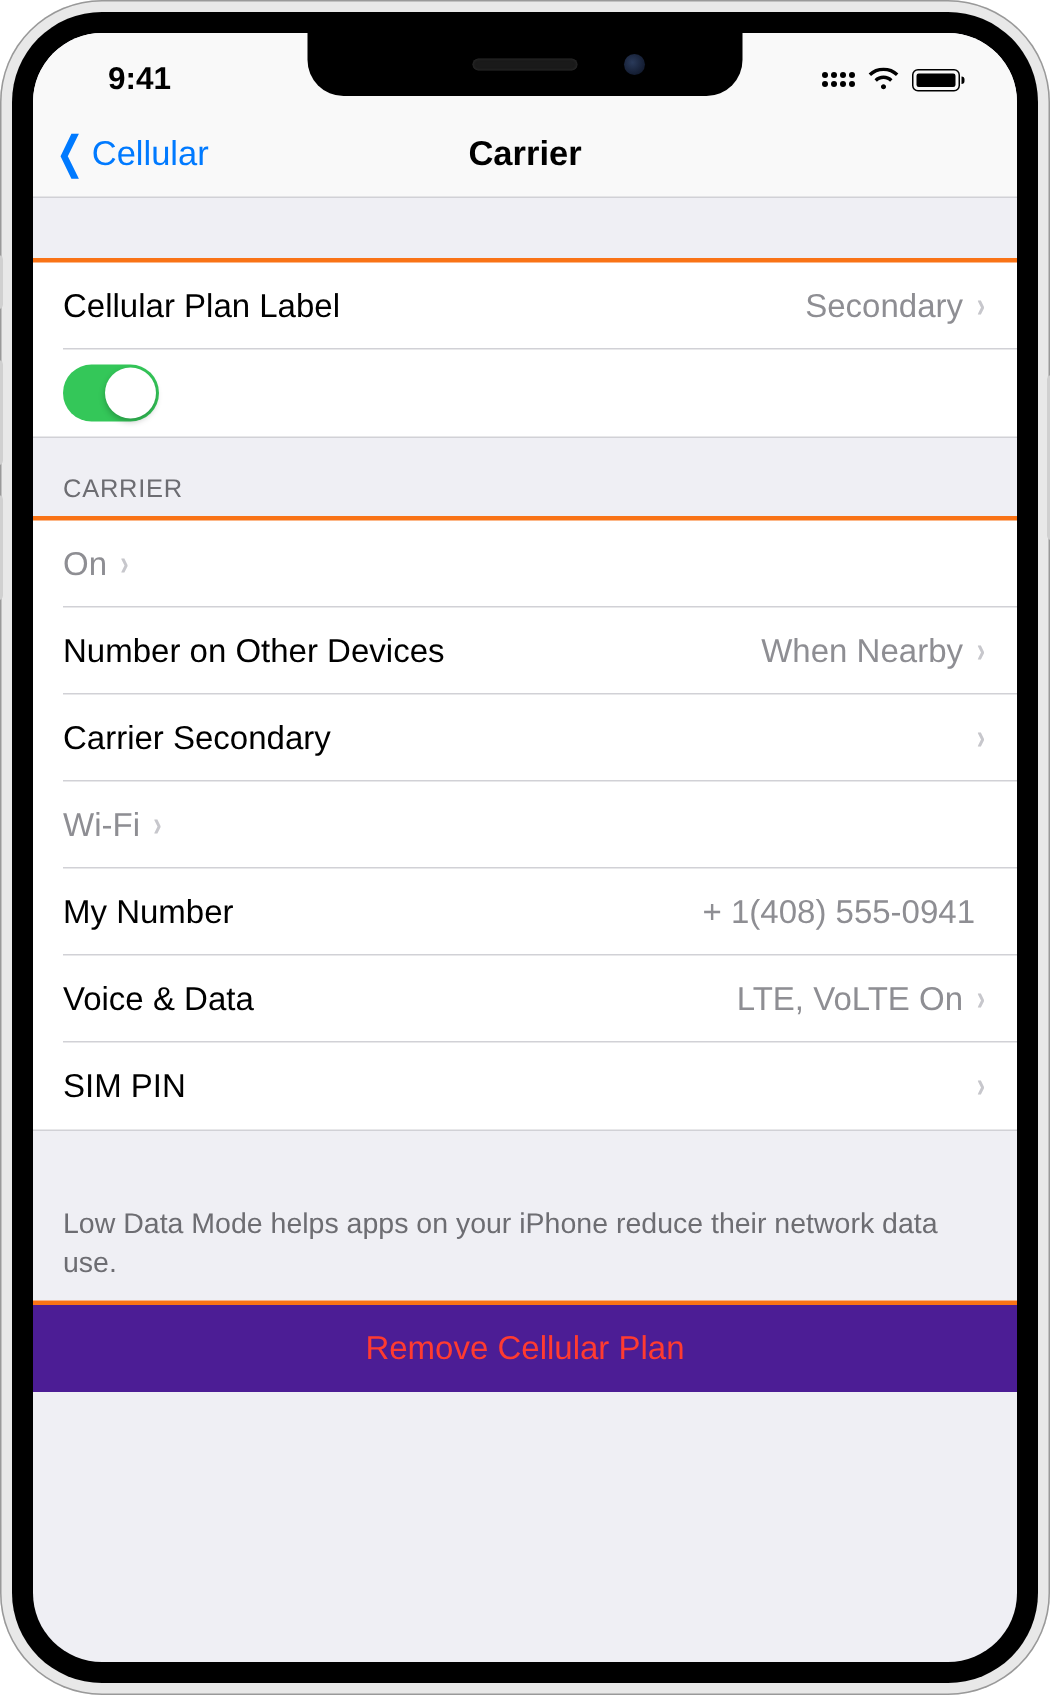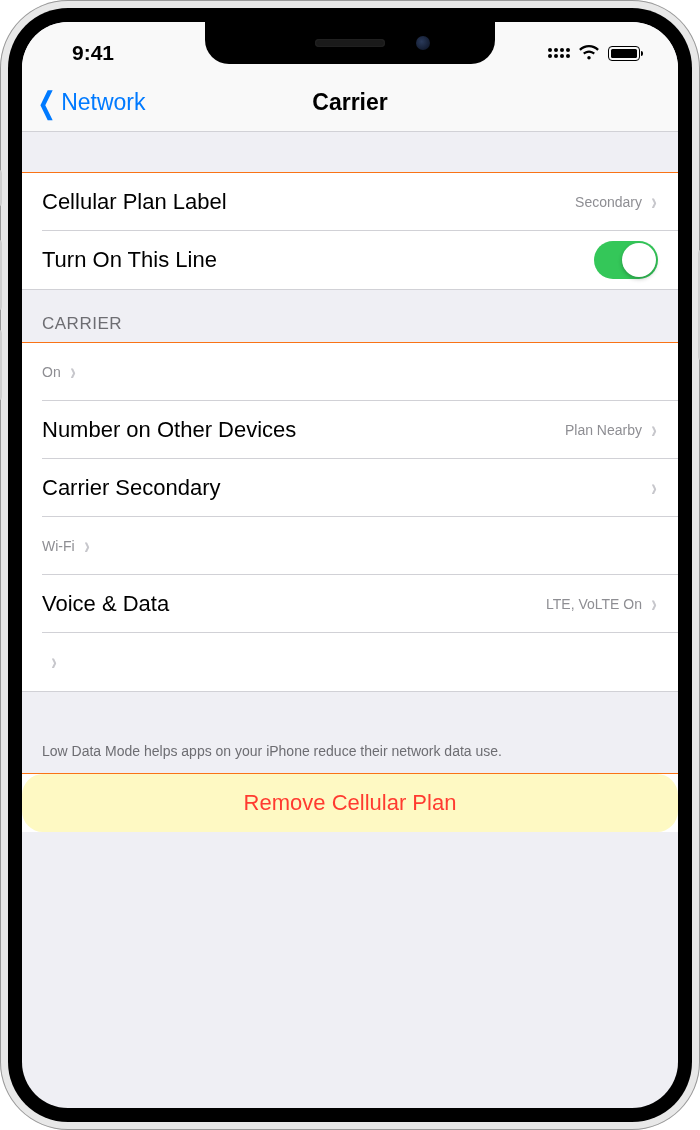--- a/index.html
+++ b/index.html
@@ -178,27 +178,27 @@
     .section-gap-sm { height: 40px; }
     .section-header {
       padding: 24px 20px 8px 20px;
       font-size: 17px;
       color: #6d6d72;
       letter-spacing: 0.5px;
       text-transform: uppercase;
     }
     .section-footer {
       padding: 10px 20px 12px 20px;
-      font-size: 14px;
+      font-size: 19px;
       color: #6d6d72;
       line-height: 1.35;
     }
     .cell-group {
       background: #fff;
-      border-top: 1px solid #f97316;
+      border-top: 3px solid #f97316;
       border-bottom: 1px solid #d1d1d6;
     }
     .cell {
       min-height: 58px;
       display: flex;
       align-items: center;
       padding: 0 20px;
       font-size: 22px;
       color: #000;
       position: relative;
@@ -209,35 +209,34 @@
       position: absolute;
       bottom: 0;
       left: 20px;
       right: 0;
       height: 1px;
       background: #d1d1d6;
     }
     .cell-label { flex: 1; }
     .cell-value {
       color: #8e8e93;
-      font-size: 14px;
+      font-size: 22px;
       margin-right: 8px;
       text-align: right;
     }
     .disclosure {
       color: #c7c7cc;
       font-size: 24px;
       font-weight: 600;
       transform: scaleX(0.7);
     }
     .cell-destructive {
       justify-content: center;
       color: #ff3b30;
-      background: #fef9c3;
-      border-radius: 21px;
+      background: #4c1d95;
     }
 
     
     .toggle {
       width: 64px;
       height: 38px;
       border-radius: 19px;
       position: relative;
       transition: background 0.2s;
     }
@@ -292,69 +291,73 @@
           </div>
           <div class="battery">
             <div class="battery-fill"></div>
           </div>
         </div>
       </div>
 
       <div class="nav-bar">
         <div class="back-btn">
           <span class="back-chevron">❮</span>
-          <span>Network</span>
+          <span>Cellular</span>
         </div>
         <div class="nav-title">Carrier</div>
       </div>
 
       <div class="content">
 
         <div class="section-gap"></div>
 
         <div class="cell-group">
           <div class="cell">
             <span class="cell-label">Cellular Plan Label</span>
             <span class="cell-value">Secondary</span>
             <span class="disclosure">›</span>
           </div>
           <div class="cell">
-            <span class="cell-label">Turn On This Line</span>
             <div class="toggle toggle-on">
               <div class="toggle-knob"></div>
             </div>
           </div>
         </div>
 
         <div class="section-header">Carrier</div>
         <div class="cell-group">
           <div class="cell">
             <span class="cell-value">On</span>
             <span class="disclosure">›</span>
           </div>
           <div class="cell">
             <span class="cell-label">Number on Other Devices</span>
-            <span class="cell-value">Plan Nearby</span>
+            <span class="cell-value">When Nearby</span>
             <span class="disclosure">›</span>
           </div>
           <div class="cell">
             <span class="cell-label">Carrier Secondary</span>
             <span class="cell-value"></span>
             <span class="disclosure">›</span>
           </div>
           <div class="cell">
             <span class="cell-value">Wi-Fi</span>
             <span class="disclosure">›</span>
           </div>
           <div class="cell">
+            <span class="cell-label">My Number</span>
+            <span class="cell-value">+ 1(408) 555-0941</span>
+          </div>
+          <div class="cell">
             <span class="cell-label">Voice &amp; Data</span>
             <span class="cell-value">LTE, VoLTE On</span>
             <span class="disclosure">›</span>
           </div>
           <div class="cell">
+            <span class="cell-label">SIM PIN</span>
             <span class="cell-value"></span>
             <span class="disclosure">›</span>
           </div>
         </div>
 
         <div class="section-gap-sm"></div>
 
         <div class="section-footer">Low Data Mode helps apps on your iPhone reduce their network data use.</div>
 
         <div class="cell-group" style="border-bottom:none;">

